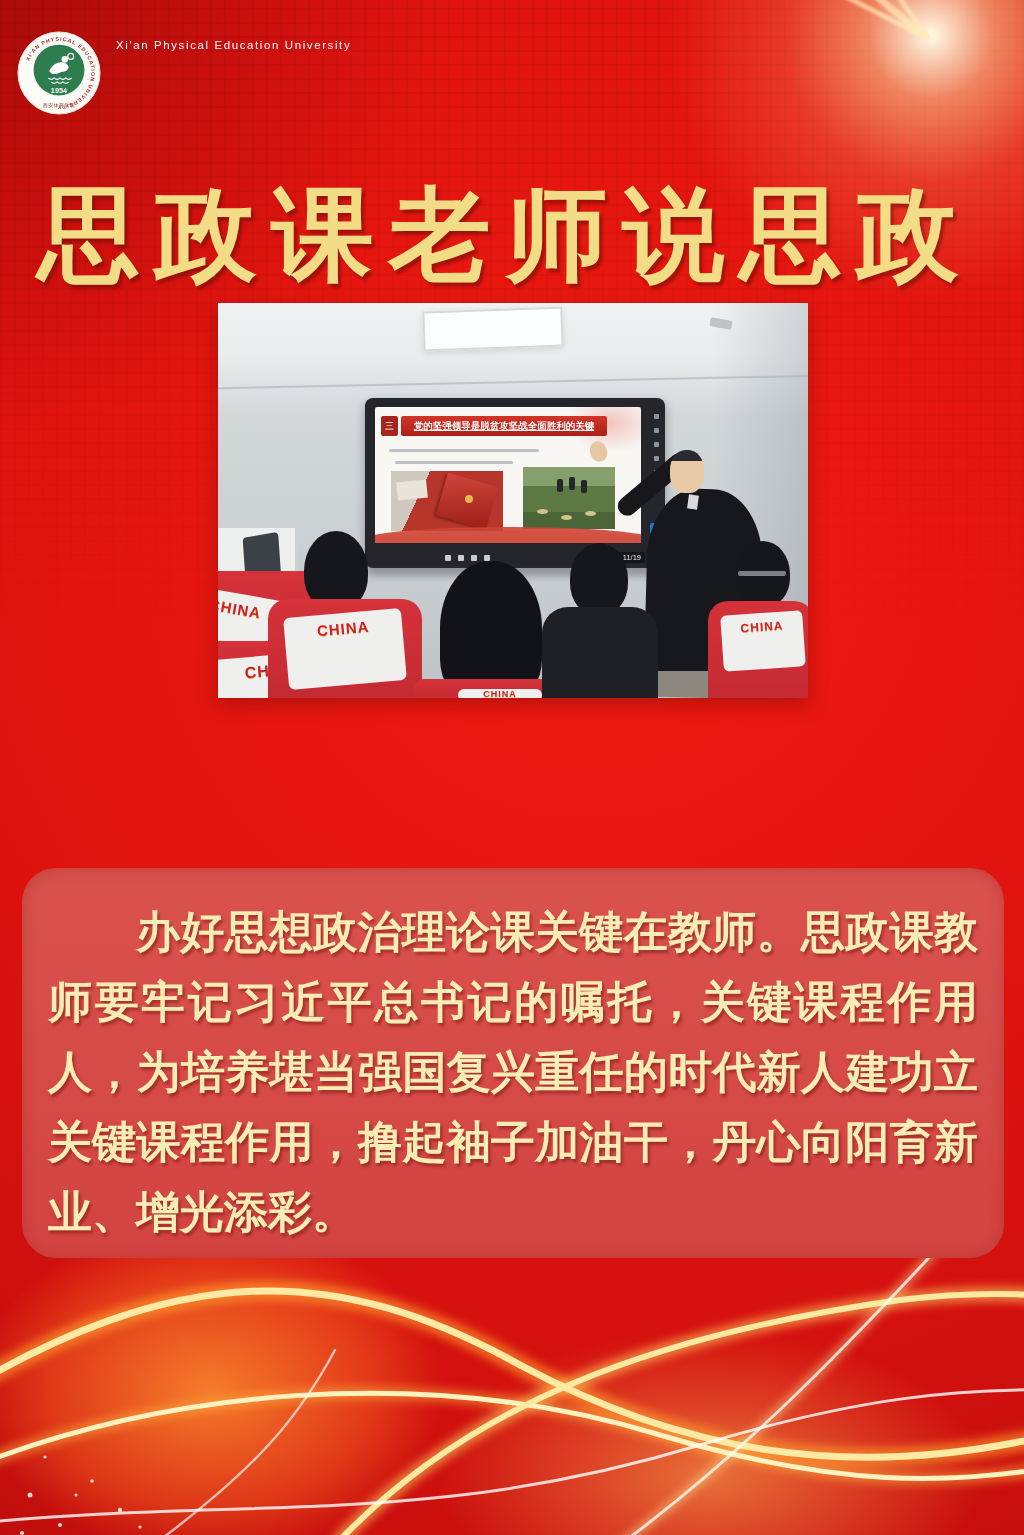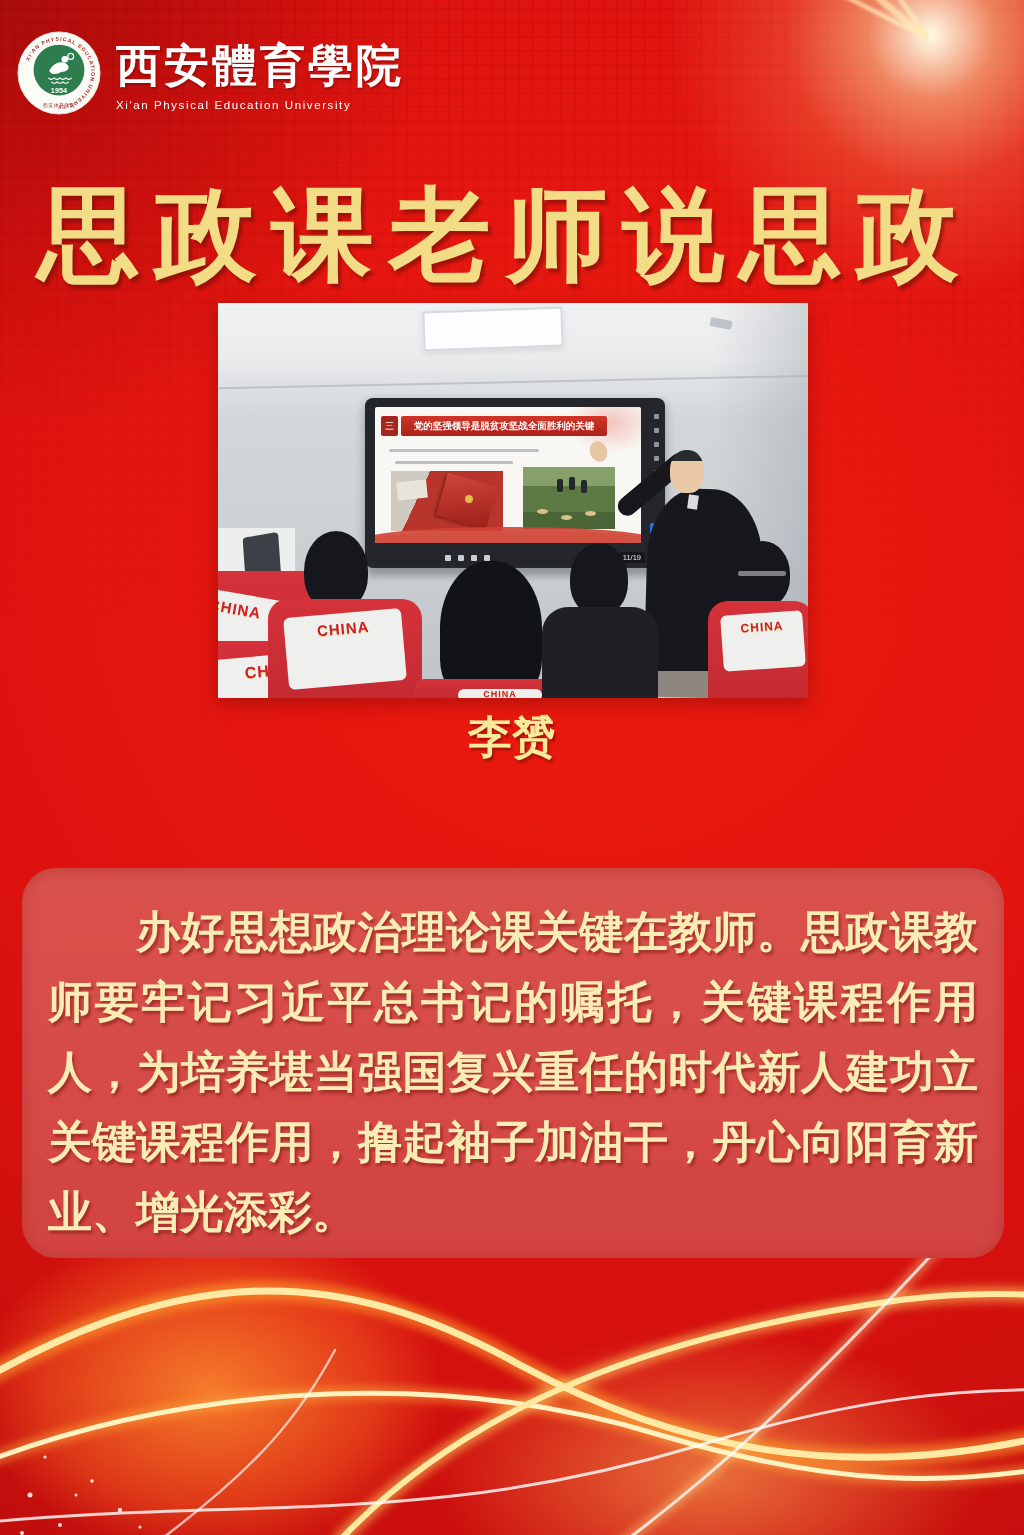--- a/index.html
+++ b/index.html
@@ -58,21 +58,21 @@
   .photo .whiteboard { left:-4px; top:222px; width:84px; height:108px; background:#edefef; border:3px solid #cdd1d4; }
   .photo .wb-device { left:26px; top:232px; width:36px; height:48px; background:#3c4047; border-radius:4px; transform:rotate(-10deg) skewX(-6deg); }
 
   .screen { left:147px; top:95px; width:300px; height:170px; background:#24262c; border-radius:8px; box-shadow:0 4px 10px rgba(40,45,50,.4); }
   .slide { left:10px; top:9px; width:266px; height:136px; background:#f8f7f4; border-radius:2px; overflow:hidden; }
   .slide .watermark { right:-30px; top:-24px; width:120px; height:80px;
       background:radial-gradient(closest-side, rgba(232,120,108,.4), transparent 75%); }
   .banner-row { left:6px; top:9px; width:226px; height:20px; display:flex; gap:3px; }
   .slide-marker { width:17px; background:#a6251c; color:#fff; font-size:9px; display:flex; align-items:center; justify-content:center; border-radius:2px; flex:none; }
   .slide-banner { flex:1; background:linear-gradient(#d23528,#ad2019); color:#fff; font-size:9.5px; font-weight:bold;
-      display:flex; align-items:center; justify-content:center; border-radius:2px; white-space:nowrap; overflow:hidden; }
+      display:flex; align-items:center; justify-content:center; border-radius:2px; white-space:nowrap; overflow:hidden;text-decoration:underline; }
   .subline { height:3px; background:#b6b9be; border-radius:2px; opacity:.9; }
   .img-book { left:16px; top:64px; width:112px; height:60px; overflow:hidden;
       background:linear-gradient(115deg,#cfc9c0 0 28%, #b7352b 28% 100%); }
   .img-book .book { right:10px; top:8px; width:52px; height:44px; background:linear-gradient(160deg,#d0453a,#9c1f17);
       transform:rotate(16deg); border-radius:2px; box-shadow:-2px 2px 3px rgba(60,0,0,.4); }
   .img-book .emblem-dot { right:30px; top:24px; width:8px; height:8px; border-radius:50%; background:#e6b94d; }
   .img-book .pages { left:6px; top:10px; width:30px; height:18px; background:#e8e4da; transform:rotate(-6deg); }
   .img-field { left:148px; top:60px; width:92px; height:62px; overflow:hidden;
       background:linear-gradient(180deg,#86a06b 0 30%, #5d7a45 30% 72%, #4a6536 72%); }
   .fig { position:absolute; width:6px; height:13px; background:#23262a; border-radius:2px; }
@@ -184,21 +184,20 @@
       <circle cx="44" cy="41" r="26" fill="#2e7d4e"></circle>
       <circle cx="50" cy="30" r="3.4" fill="#fff"></circle>
       <path d="M34 42 C38 33 47 31 52 35 C56 38 53 43 46 43 C41 46 36 46 34 42 Z" fill="#fff"></path>
       <circle cx="56" cy="27" r="3" fill="none" stroke="#fff" stroke-width="1.2"></circle>
       <path d="M33 49 q3 3 6 0 q3 3 6 0 q3 3 6 0 q3 3 6 0" stroke="#fff" stroke-width="1.1" fill="none"></path>
       <path d="M36 53 q3 3 6 0 q3 3 6 0 q3 3 6 0" stroke="#fff" stroke-width="1.1" fill="none"></path>
       <text x="44" y="64" text-anchor="middle" font-size="7.5" font-weight="bold" fill="#fff">1954</text>
       <text x="44" y="79" text-anchor="middle" font-size="5" fill="#8d2d22" letter-spacing="0.5">西安体育学院</text>
     </svg>
     <div class="logo-text">
-      <div class="logo-cn">西安體育學院</div>
       <div class="logo-en">Xi'an Physical Education University</div>
     </div>
   </header>
 
   <h1 class="title">思政课老师说思政</h1>
 
   <figure class="photo">
     <div class="abs rightwall"></div>
     <div class="abs ceilline"></div>
     <div class="abs light"></div>
@@ -285,21 +284,20 @@
     <div class="hoodie" style="left:324px;top:304px;width:116px;height:92px;"></div>
 
     <div class="head" style="left:518px;top:238px;width:54px;height:66px;"></div>
     <div class="glasses" style="left:520px;top:268px;width:48px;"></div>
     <div class="jacket" style="left:490px;top:298px;width:106px;height:98px;"></div>
     <div class="panel" style="left:504px;top:310px;width:82px;height:56px;transform:rotate(-4deg);">
       <span class="china" style="font-size:12px;">CHINA</span>
     </div>
   </figure>
 
-  <div class="speaker-name">李赟</div>
 
   <section class="quote-box">
     <div class="quote">
       <div class="q-line q-first">办好思想政治理论课关键在教师。思政课教</div>
       <div class="q-line">师要牢记习近平总书记的嘱托，关键课程作用</div>
       <div class="q-line">人，为培养堪当强国复兴重任的时代新人建功立</div>
       <div class="q-line">关键课程作用，撸起袖子加油干，丹心向阳育新</div>
       <div class="q-line q-last">业、增光添彩。</div>
     </div>
   </section>

